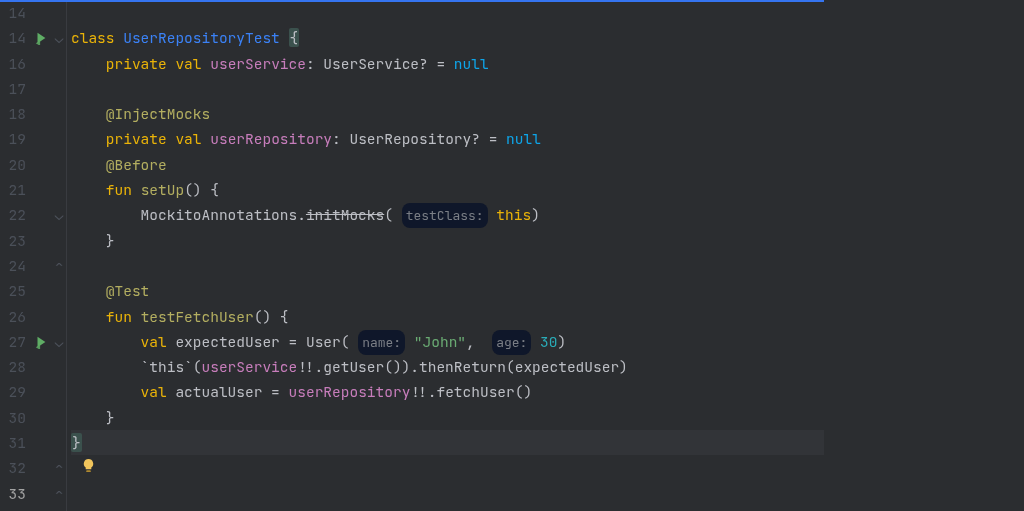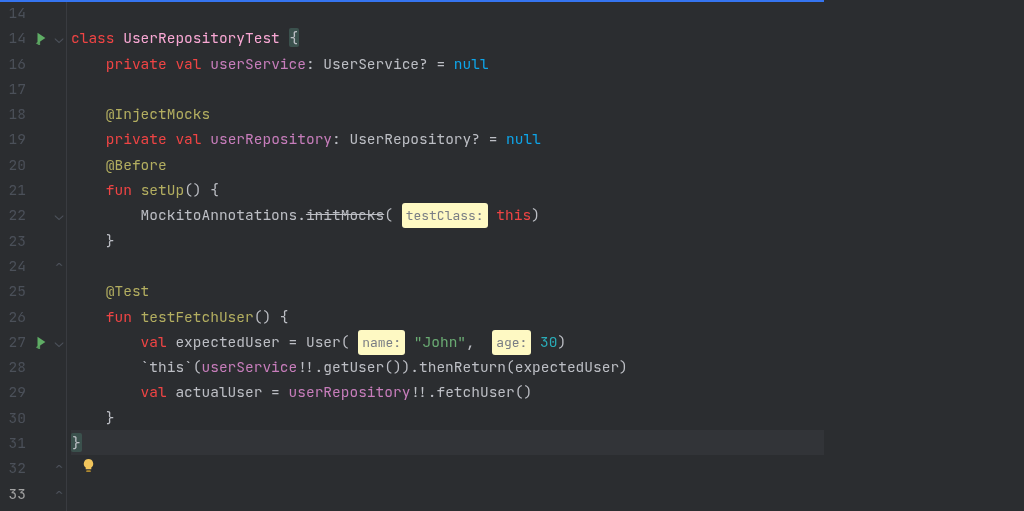--- a/index.html
+++ b/index.html
@@ -7,28 +7,28 @@
   .top-border{position:absolute;top:0;left:0;right:0;height:2px;background:#3574f0;z-index:5}
   .gutter{display:flex;flex-shrink:0;background:#2b2d30;border-right:1px solid #393b40;user-select:none}
   .line-col{width:26px;text-align:right;padding-right:4px;color:#4b5059}
   .icon-col{width:22px;text-align:center}
   .fold-col{width:14px;text-align:center;color:#4b5059}
   .row{height:25.3px;line-height:25.3px}
   .code{flex:1;padding-left:4px;position:relative}
   .code .row{white-space:pre}
   .row.current{background:#323438}
   .highlight-brace{background:#3b514d;border-radius:2px;padding:0 1px}
-  .c-kw{color:#ef4444}         
+  .c-kw{color:#eab308}         
   .c-ann{color:#b3ae60}        
-  .c-name{color:#f9a8d4}       
+  .c-name{color:#3b82f6}       
   .c-field{color:#c77dbb}
   .c-null{color:#0ea5e9}
   .c-str{color:#6aab73}
   .c-num{color:#2aacb8}
-  .c-param{color:#7a7e85;background:#fef9c3;border-radius:3px;padding:4px 4px;font-size:13px}
+  .c-param{color:#7a7e85;background:#0f172a;border-radius:8px;padding:4px 4px;font-size:13px}
   .c-strike{text-decoration:line-through}
   .gutter-run svg{vertical-align:-2px}
   .bulb svg{vertical-align:-3px}
   .lnum.active{color:#a3a3a3}
 </style>
 </head>
 <body>
 
 <div class="editor">
   <div class="top-border"></div>

